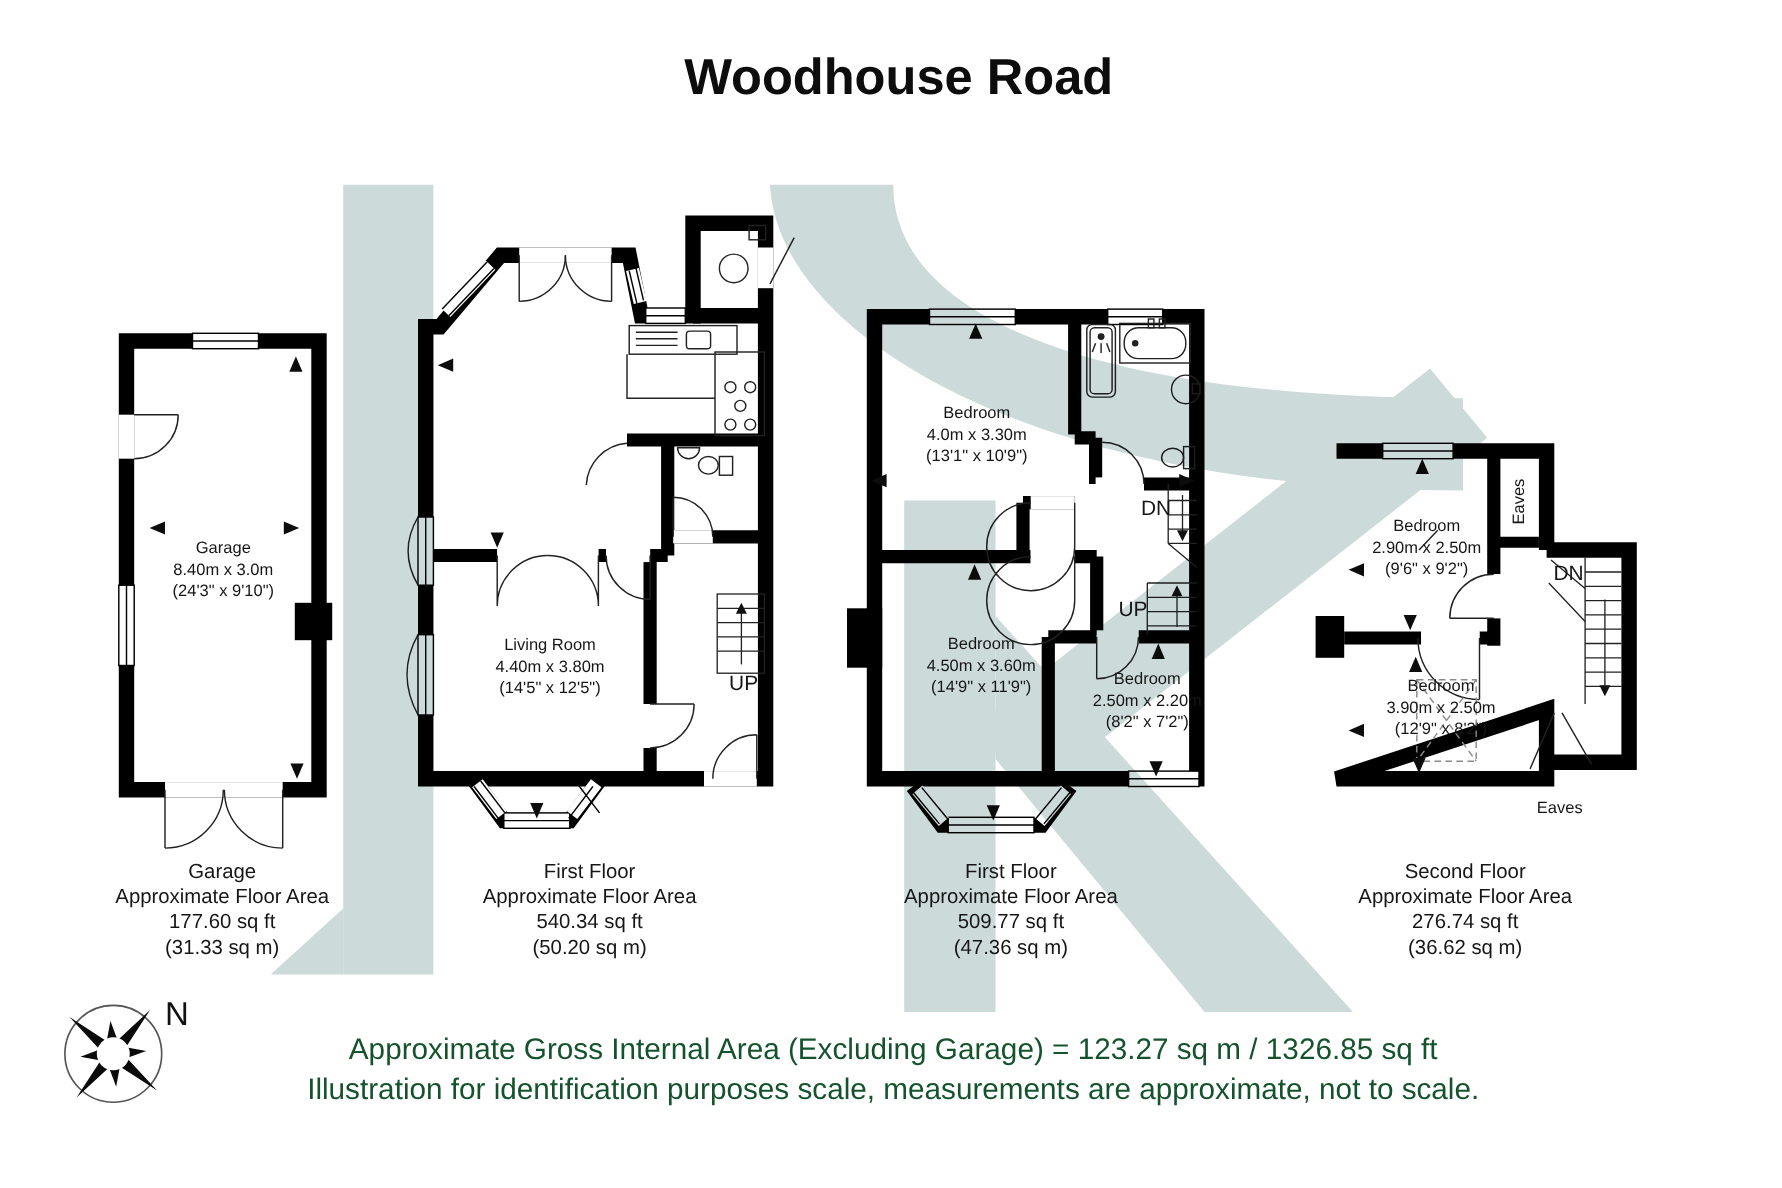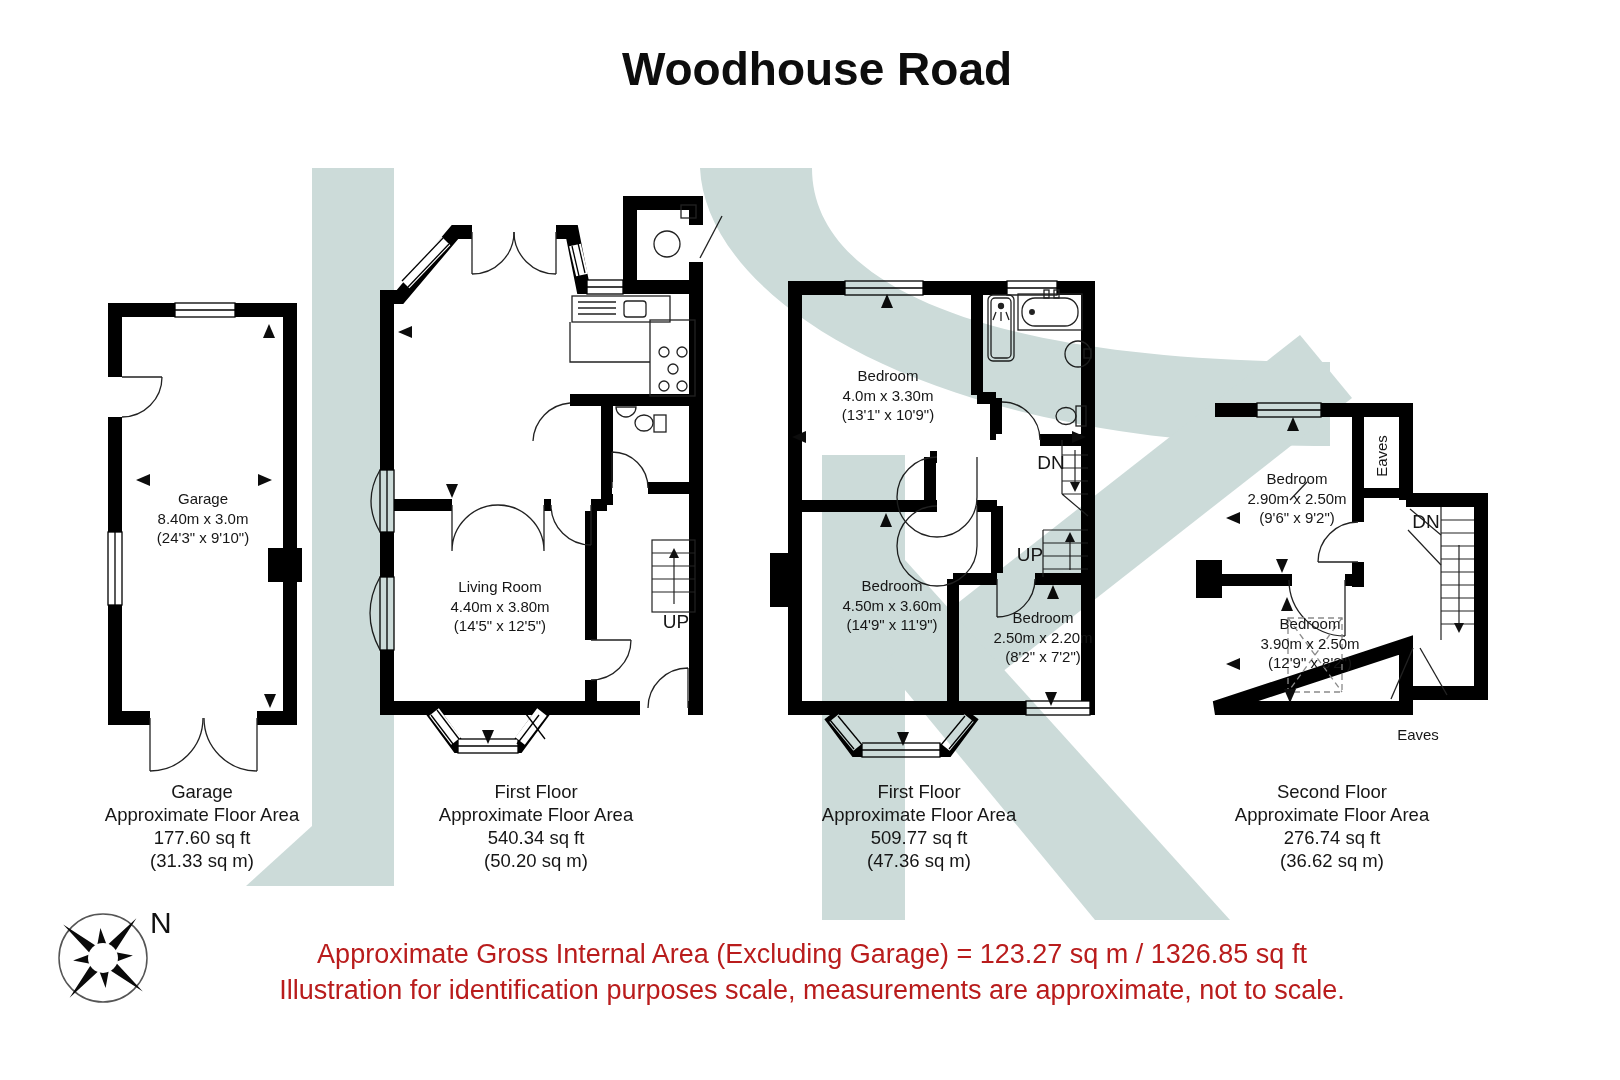--- a/index.html
+++ b/index.html
@@ -9,21 +9,21 @@
   #watermark{mix-blend-mode:multiply;pointer-events:none;}
   .lbl{position:absolute;transform:translateX(-50%);text-align:center;white-space:nowrap;}
   .room{font-size:15px;line-height:19.5px;}
   .caption{font-size:18.5px;line-height:23px;}
   .stair{font-size:19px;}
   .eaves-rot{position:absolute;font-size:15px;transform:translate(-50%,-50%) rotate(-90deg);white-space:nowrap;}
   .eaves-bot{font-size:15px;}
   #title{position:absolute;left:817px;top:42px;transform:translateX(-50%);
          font-size:46px;font-weight:bold;white-space:nowrap;color:#0d0d0d;}
   #footer{position:absolute;left:812px;top:936px;transform:translateX(-50%);
-          font-size:27px;line-height:36px;text-align:center;white-space:nowrap;color:#b91c1c;}
+          font-size:27px;line-height:36px;text-align:center;white-space:nowrap;color:#14532d;}
   #north{position:absolute;left:150px;top:906px;font-size:30px;color:#111;}
 </style>
 </head>
 <body>
 
 <div id="canvas">
 
   <svg id="plans" width="1620" height="1080" viewBox="0 0 1620 1080">
     <g fill="none" stroke="#000" stroke-width="14">
 

